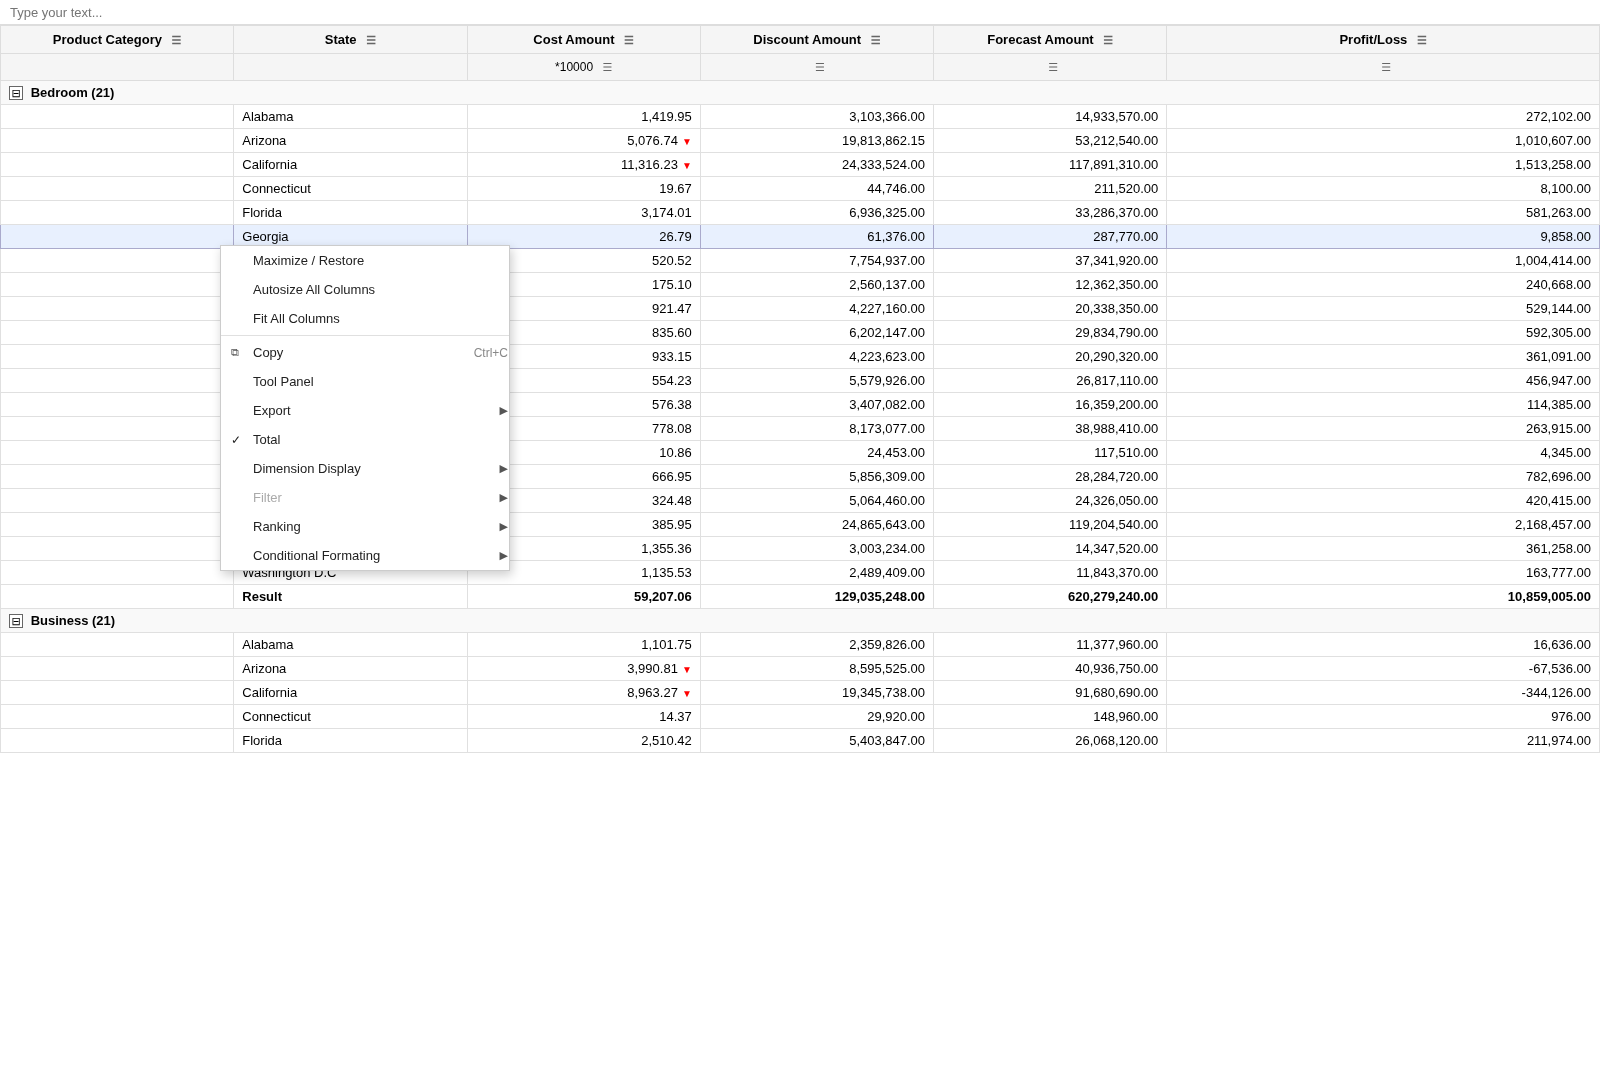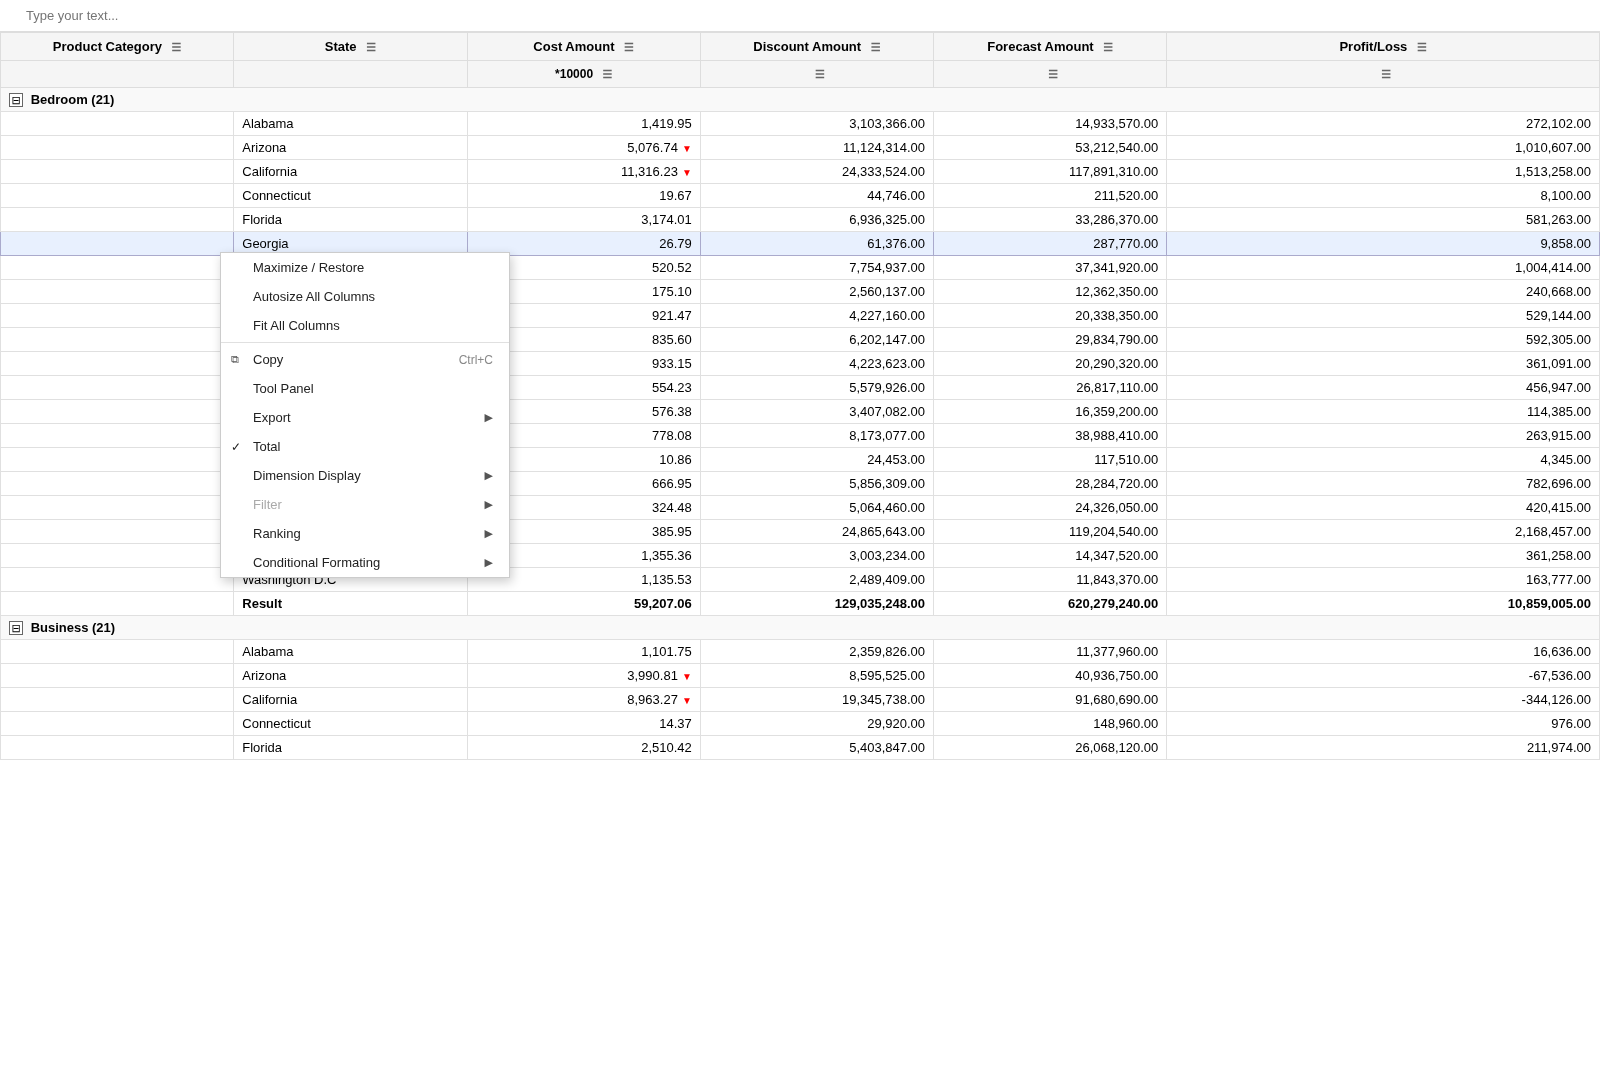--- a/index.html
+++ b/index.html
@@ -6,24 +6,24 @@
     body {
       font-family: Arial, sans-serif;
       font-size: 13px;
       background: #fff;
       overflow: hidden;
       width: 1600px;
       height: 1080px;
     }
 
     .search-bar {
-      height: 32px;
+      height: 25px;
       display: flex;
       align-items: center;
-      padding: 0 26px;
+      padding: 0 10px;
       border-bottom: 1px solid #ddd;
       background: #fff;
     }
     .search-bar input {
       border: none;
       outline: none;
       font-size: 13px;
       color: #aaa;
       width: 300px;
     }
@@ -51,21 +51,21 @@
       background: #f5f5f5;
       border: 1px solid #ddd;
       padding: 6px 16px;
       text-align: center;
       font-weight: bold;
       white-space: nowrap;
       position: relative;
     }
 
     thead tr.subheader th {
-      font-weight: bold;
+      font-weight: normal;
       font-size: 12px;
     }
 
     tbody tr td {
       border: 1px solid #e0e0e0;
       padding: 4px 8px;
       white-space: nowrap;
       overflow: hidden;
       text-overflow: ellipsis;
     }
@@ -111,21 +111,21 @@
       left: 220px;
       top: 220px;
       background: #fff;
       border: 1px solid #ccc;
       box-shadow: 2px 4px 10px rgba(0,0,0,0.2);
       width: 290px;
       z-index: 100;
     }
 
     .context-menu-item {
-      padding: 7px 16px 7px 32px;
+      padding: 7px 1px 7px 32px;
       cursor: pointer;
       display: flex;
       align-items: center;
       justify-content: space-between;
       position: relative;
       font-size: 13px;
       color: #222;
     }
 
     .context-menu-item.disabled {
@@ -237,21 +237,21 @@
     <td>Alabama</td>
     <td class="num">1,419.95</td>
     <td class="num">3,103,366.00</td>
     <td class="num">14,933,570.00</td>
     <td class="num">272,102.00</td>
   </tr>
         <tr>
     <td></td>
     <td>Arizona</td>
     <td class="num">5,076.74<span class="arrow-down">▼</span></td>
-    <td class="num">11,124,314.00</td>
+    <td class="num">19,813,862.15</td>
     <td class="num">53,212,540.00</td>
     <td class="num">1,010,607.00</td>
   </tr>
         <tr>
     <td></td>
     <td>California</td>
     <td class="num">11,316.23<span class="arrow-down">▼</span></td>
     <td class="num">24,333,524.00</td>
     <td class="num">117,891,310.00</td>
     <td class="num">1,513,258.00</td>

